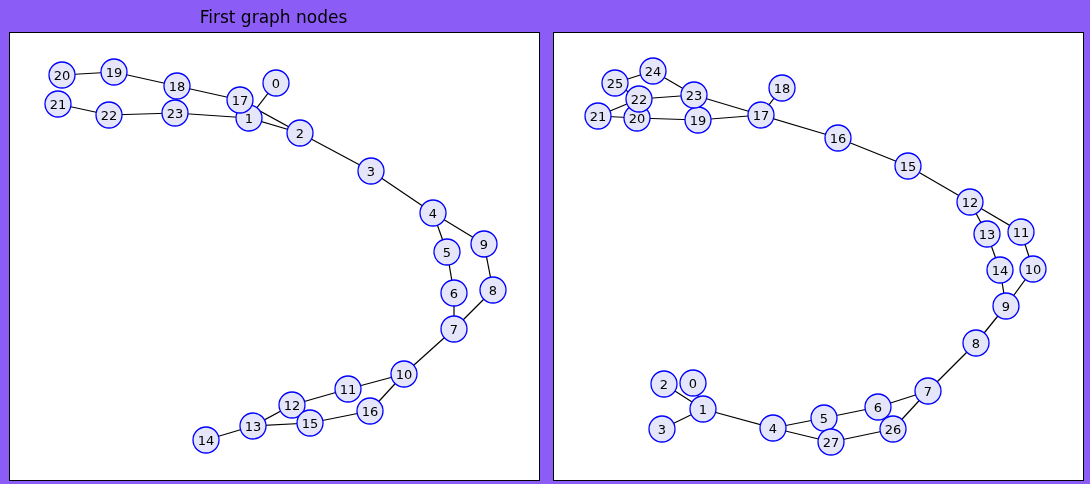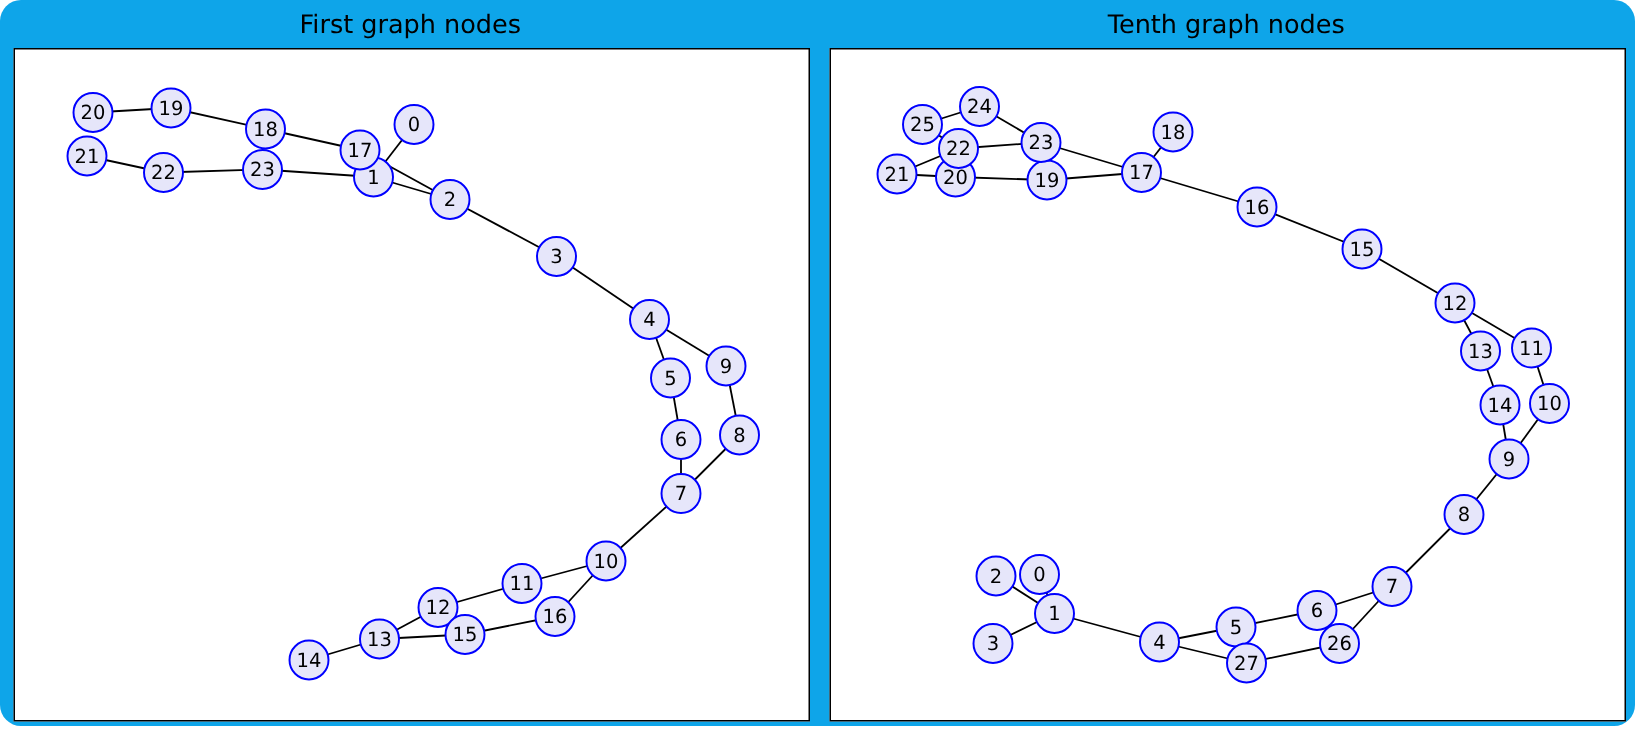--- a/index.html
+++ b/index.html
@@ -1,23 +1,22 @@
 <!DOCTYPE html>
 <html><head>
 <meta charset="utf-8">
 <style>
   html, body { margin: 0; padding: 0; background: #ffffff; }
   .figure {
     position: relative;
     width: 1090px;
     height: 484px;
-    background: #0ea5e9;
+    background: #8b5cf6;
     font-family: "DejaVu Sans", "Liberation Sans", sans-serif;
     overflow: hidden;
-    border-radius: 14px;
   }
   .panel-title {
     position: absolute;
     top: 6px;
     height: 22px;
     text-align: center;
     font-size: 17px;
     line-height: 22px;
     color: #000000;
     white-space: nowrap;
@@ -36,21 +35,20 @@
   .graph-frame.first { left: 9px; }
   .graph-frame.tenth { left: 553px; }
   .graph-frame svg { display: block; width: 529px; height: 447px; }
   svg text { font-family: "DejaVu Sans", "Liberation Sans", sans-serif; }
 </style>
 </head>
 <body>
 
 <div class="figure">
   <div class="panel-title first">First graph nodes</div>
-  <div class="panel-title tenth">Tenth graph nodes</div>
 
   <div class="graph-frame first">
     <svg viewBox="0 0 529 447">
         <line x1="266" y1="50" x2="239" y2="85" stroke="#000000" stroke-width="1.2"></line>
         <line x1="239" y1="85" x2="290" y2="100" stroke="#000000" stroke-width="1.2"></line>
         <line x1="239" y1="85" x2="165" y2="80" stroke="#000000" stroke-width="1.2"></line>
         <line x1="290" y1="100" x2="230" y2="67" stroke="#000000" stroke-width="1.2"></line>
         <line x1="290" y1="100" x2="361" y2="138" stroke="#000000" stroke-width="1.2"></line>
         <line x1="361" y1="138" x2="423" y2="180" stroke="#000000" stroke-width="1.2"></line>
         <line x1="423" y1="180" x2="437" y2="219" stroke="#000000" stroke-width="1.2"></line>

